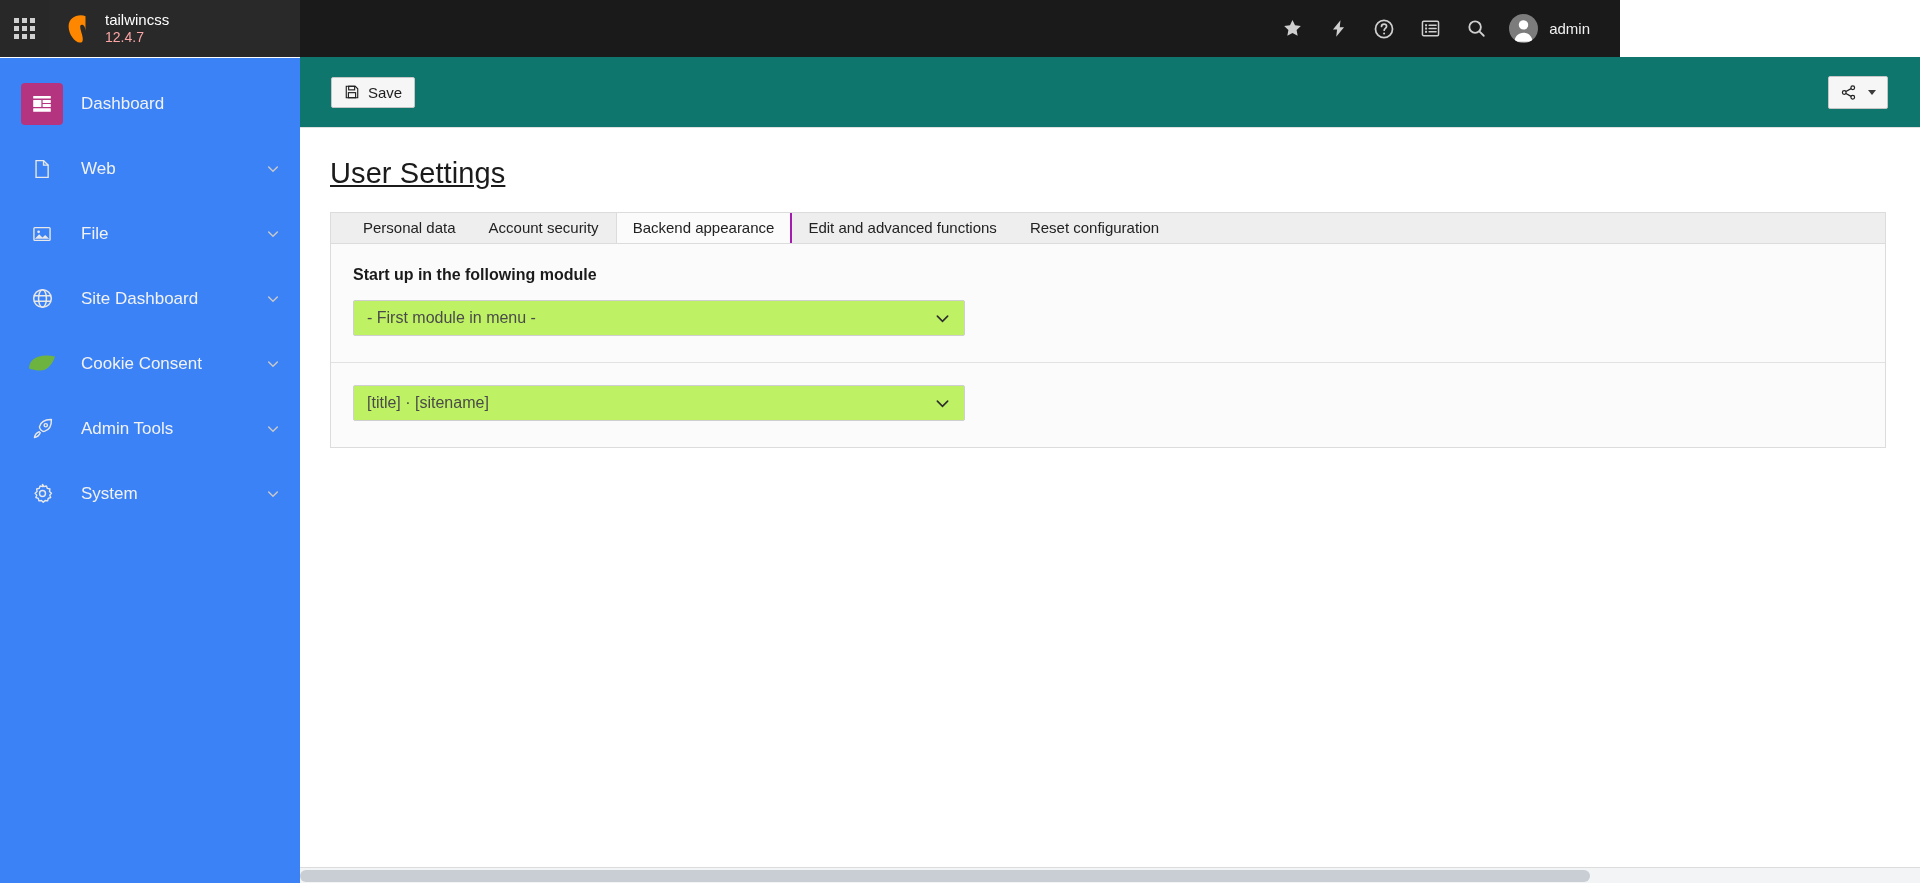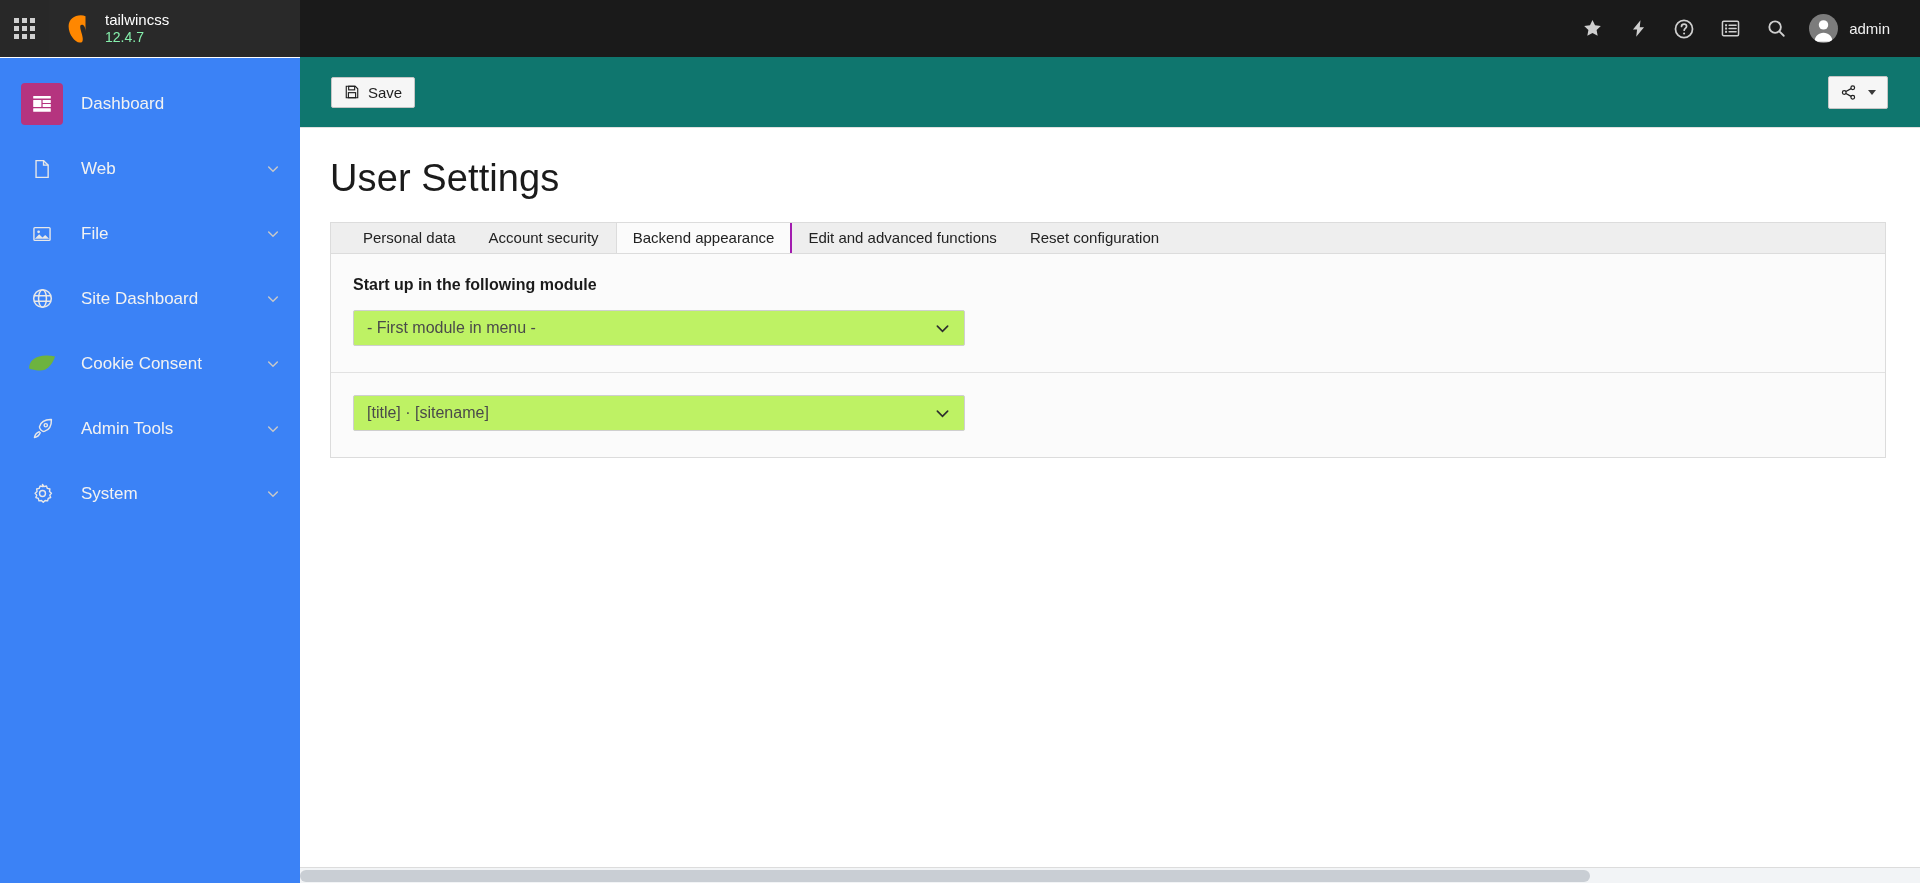--- a/index.html
+++ b/index.html
@@ -4,38 +4,38 @@
 <style>
   * { box-sizing: border-box; margin: 0; padding: 0; }
   html, body {
     width: 1920px; height: 883px;
     font-family: "Liberation Sans", sans-serif;
     background: #fff; overflow: hidden;
   }
 
   
   .topbar {
-    position: absolute; top: 0; left: 0; width: 1920px; height: 57px;
+    position: absolute; top: 0; left: 0; width: 1620px; height: 57px;
     background: #1a1a1a; display: flex; align-items: stretch; z-index: 30;
   }
   .apps-btn {
     width: 49px; height: 57px; display: flex; align-items: center;
     justify-content: center; background: #282828; flex: none;
   }
   .apps-grid { display: grid; grid-template-columns: repeat(3, 5px); gap: 3px; }
   .apps-grid i { display: block; width: 5px; height: 5px; background: #d0d0d0; }
 
   .brand {
     width: 251px; height: 57px; background: #292929; flex: none;
     display: flex; align-items: center; padding-left: 16px; gap: 13px;
   }
   .t3logo { width: 27px; height: 30px; flex: none; }
   .brand-txt { display: flex; flex-direction: column; justify-content: center; line-height: 1.18; }
   .brand-name { color: #fff; font-size: 15px; }
-  .brand-ver  { color: #86efac; font-size: 14px; }
+  .brand-ver  { color: #fca5a5; font-size: 14px; }
 
   .topbar-spacer { flex: 1 1 auto; }
 
   .tb-icons { display: flex; align-items: center; gap: 0; padding-right: 24px; }
   .tb-btn {
     width: 46px; height: 57px; display: flex; align-items: center;
     justify-content: center; color: #cfcfcf;
   }
   .tb-btn svg { display: block; }
   .tb-user {
@@ -82,22 +82,22 @@
     height: 31px; display: inline-flex; align-items: center; gap: 8px;
     padding: 0 12px; font-size: 15px; color: #1e1e1e; cursor: pointer;
   }
   .btn svg { display: block; }
   .btn-share { padding: 0 11px; gap: 11px; height: 33px; }
   .caret-sm { width: 0; height: 0; border-left: 4.5px solid transparent;
               border-right: 4.5px solid transparent; border-top: 5px solid #3a3a3a; }
 
   .body-area { padding: 29px 34px 0 30px; }
   .page-title {
-    font-size: 38px; font-weight: 400; color: #1b1b1b;
-    letter-spacing: .1px; margin-bottom: 22px;
+    font-size: 29px; font-weight: 400; color: #1b1b1b;
+    letter-spacing: .1px; margin-bottom: 22px; text-decoration: underline;
   }
 
   
   .tabbar {
     display: flex; align-items: flex-end; background: #eeeeee;
     border: 1px solid #dcdcdc; border-bottom: none; height: 31px;
     padding-left: 16px; overflow: hidden;
   }
   .tab {
     height: 31px; display: flex; align-items: center; padding: 0 16px;

